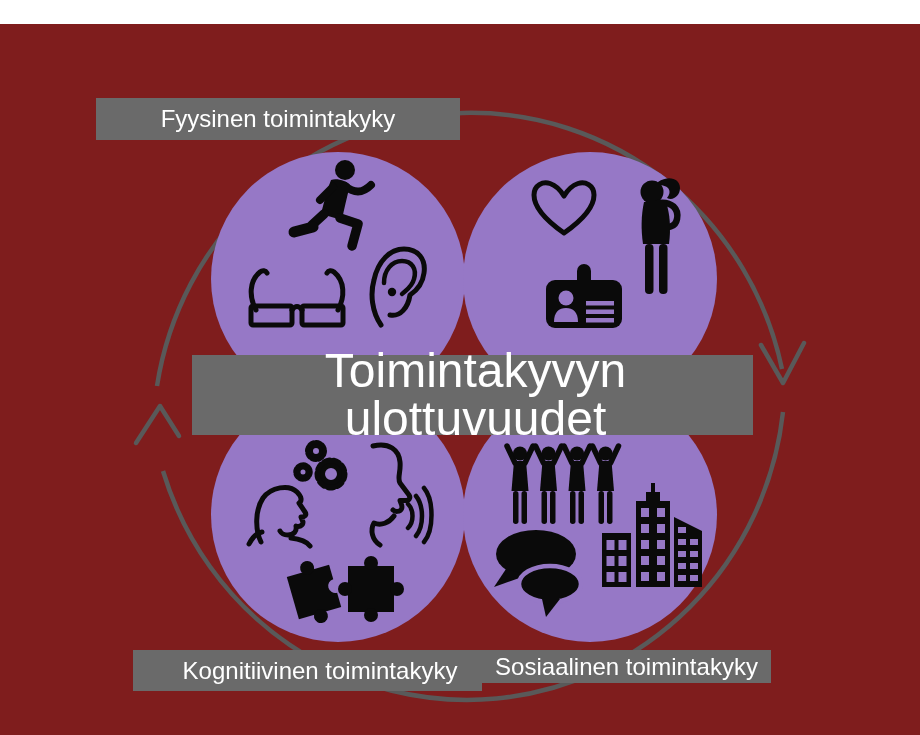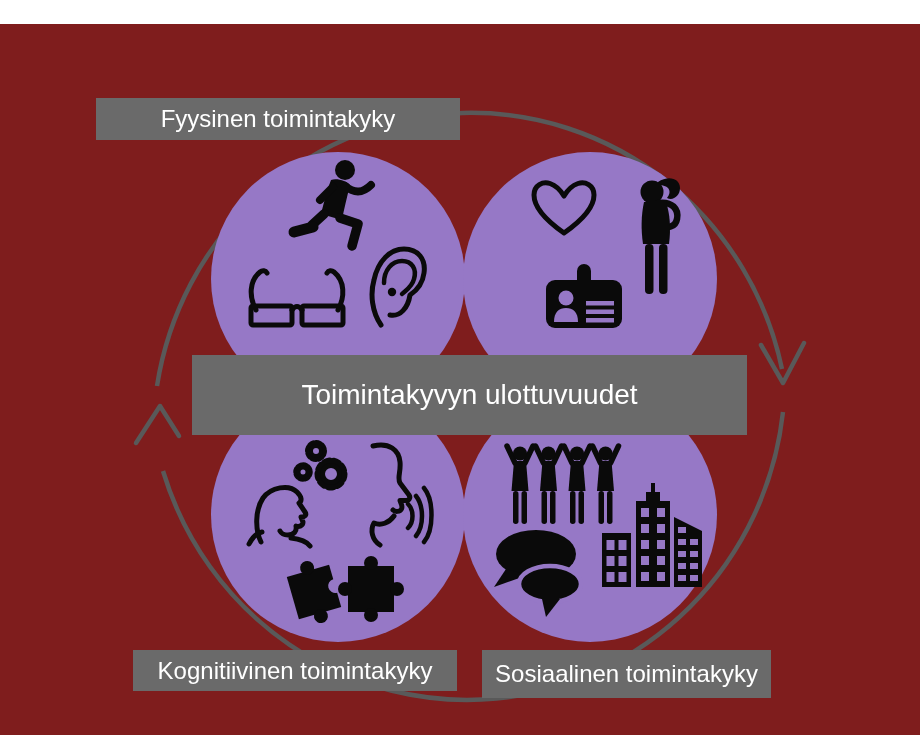--- a/index.html
+++ b/index.html
@@ -6,21 +6,21 @@
     --purple:#9678c6; --banner:#6a6a6a; --arrow:#595959; --ink:#0a0a0a; --text:#ffffff;
   }
   html,body{margin:0;padding:0;background:#ffffff;}
   .stage{position:relative;width:920px;height:735px;background:#7f1d1d;overflow:hidden;
          font-family:"Liberation Sans", sans-serif;margin-top:24px;}
   .art{position:absolute;left:0;top:0;width:920px;height:735px;}
   .banner{position:absolute;background:var(--banner);color:var(--text);
           display:flex;align-items:center;justify-content:center;text-align:center;
           font-family:"Liberation Sans", sans-serif;}
   .banner-small{font-size:24px;line-height:1;}
-  .banner-center{font-size:28px;line-height:1;}
+  .banner-center{font-size:48px;line-height:1;padding-left:6px;}
   
   .qc{fill:var(--purple);}
   .arc{stroke:var(--arrow);stroke-width:4.5;fill:none;}
   .arrowhead{stroke:var(--arrow);stroke-width:4.5;fill:none;stroke-linecap:round;stroke-linejoin:round;}
   .ink-f{fill:var(--ink);}
   .ink-s{stroke:var(--ink);fill:none;stroke-linecap:round;stroke-linejoin:round;}
   .cut{fill:var(--purple);}
 </style>
 </head>
 <body>
@@ -201,21 +201,21 @@
 
   <div class="banner banner-small" style="left:96px;top:74px;width:364px;height:42px;">
     <span>Fyysinen toimintakyky</span>
   </div>
 
 
   <div class="banner banner-center" style="left:192px;top:331px;width:555px;height:80px;">
     <span>Toimintakyvyn ulottuvuudet</span>
   </div>
 
-  <div class="banner banner-small" style="left:133px;top:626px;width:324px;height:41px;">
+  <div class="banner banner-small" style="left:133px;top:626px;width:324px;height:41px;padding-left:25px;">
     <span>Kognitiivinen toimintakyky</span>
   </div>
 
-  <div class="banner banner-small" style="left:482px;top:626px;width:289px;height:48px;">
+  <div class="banner banner-small" style="left:482px;top:626px;width:289px;height:33px;">
     <span>Sosiaalinen toimintakyky</span>
   </div>
 
 </div>
 
 </body></html>

